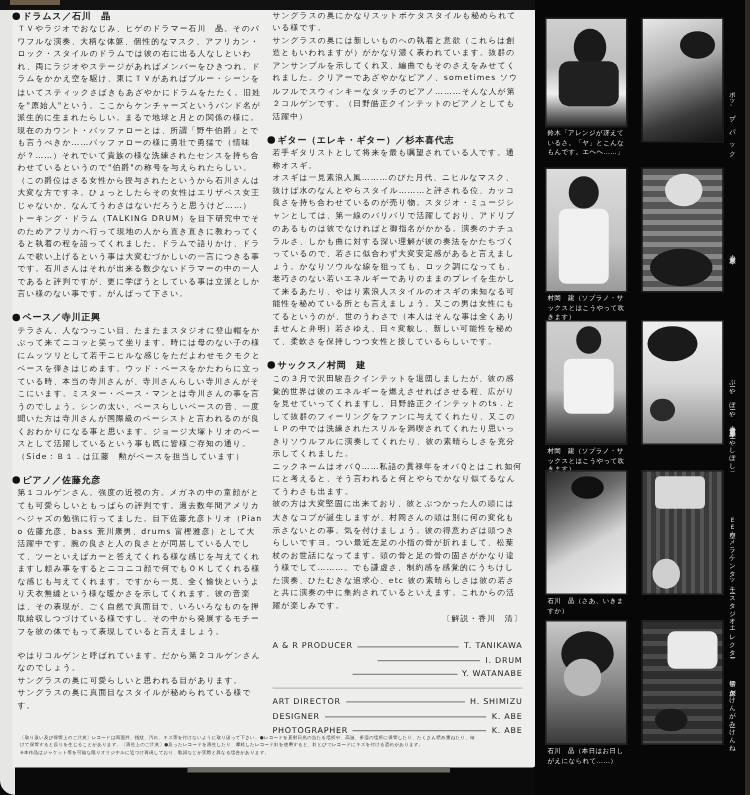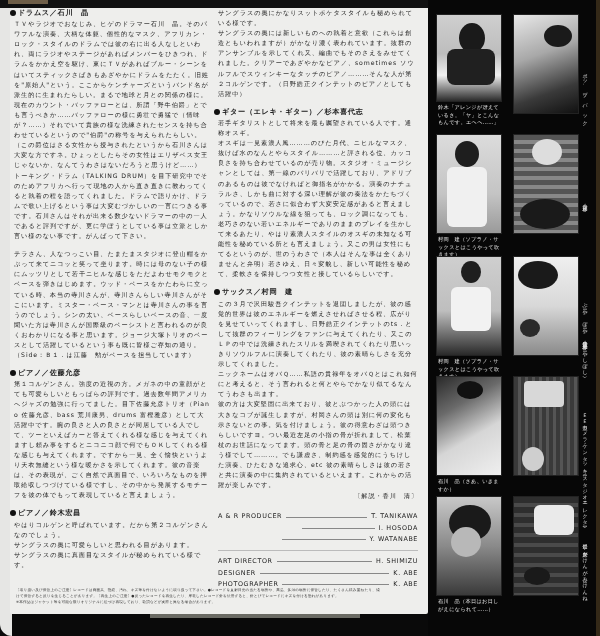--- a/index.html
+++ b/index.html
@@ -55,29 +55,29 @@
 <div class="bottom-edge"></div>
 
 <div class="col col-left">
   <div class="section">
     <div class="section-head"><span class="bullet"></span><span>ドラムス／石川　晶</span></div>
     <p class="para">ＴＶやラジオでおなじみ、ヒゲのドラマー石川　晶。そのパワフルな演奏、大柄な体躯、個性的なマスク、アフリカン・ロック・スタイルのドラムでは彼の右に出る人なしといわれ、両にラジオやステージがあればメンバーをひきつれ、ドラムをかかえ空を駆け、東にＴＶがあればブルー・シーンをはいてスティックさばきもあざやかにドラムをたたく。旧姓を"原始人"という。ここからケンチャーズというバンド名が派生的に生まれたらしい。まるで地球と月との関係の様に。</p>
     <p class="para">現在のカウント・バッファローとは、所謂「野牛伯爵」とでも言うべきか……バッファローの様に勇壮で勇猛で（情味が？……）それでいて貴族の様な洗練されたセンスを持ち合わせているというので"伯爵"の称号を与えられたらしい。（この爵位はさる女性から授与されたというから石川さんは大変な方ですネ。ひょっとしたらその女性はエリザベス女王じゃないか、なんてうわさはないだろうと思うけど……）</p>
     <p class="para">トーキング・ドラム（TALKING DRUM）を目下研究中でそのためアフリカへ行って現地の人から直き直きに教わってくると執着の程を語ってくれました。ドラムで語りかけ、ドラムで歌い上げるという事は大変むづかしいの一言につきる事です。石川さんはそれが出来る数少ないドラマーの中の一人であると評判ですが、更に学ぼうとしている事は立派としか言い様のない事です。がんばって下さい。</p>
   </div>
   <div class="section">
+    <div class="section-head"><span class="bullet"></span><span>ベース／寺川正興</span></div>
     <p class="para">テラさん、人なつっこい目、たまたまスタジオに登山帽をかぶって来てニコッと笑って坐ります。時には母のない子の様にムッツリとして若干ニヒルな感じをただよわせモクモクとベースを弾きはじめます。ウッド・ベースをかたわらに立っている時、本当の寺川さんが、寺川さんらしい寺川さんがそこにいます。ミスター・ベース・マンとは寺川さんの事を言うのでしょう。シンの太い、ベースらしいベースの音、一度聞いた方は寺川さんが国際級のベーシストと言われるのが良くおわかりになる事と思います。ジョージ大塚トリオのベースとして活躍しているという事も既に皆様ご存知の通り。</p>
     <p class="para">（Side：Ｂ１．は江藤　勲がベースを担当しています）</p>
   </div>
   <div class="section">
     <div class="section-head"><span class="bullet"></span><span>ピアノ／佐藤允彦</span></div>
     <p class="para">第１コルゲンさん。強度の近視の方。メガネの中の童顔がとても可愛らしいともっぱらの評判です。過去数年間アメリカへジャズの勉強に行ってました。目下佐藤允彦トリオ（Piano 佐藤允彦、bass 荒川康男、drums 富樫雅彦）として大活躍中です。腕の良さと人の良さとが同居している人でして、ツーといえばカーと答えてくれる様な感じを与えてくれますし頼み事をするとニコニコ顔で何でもＯＫしてくれる様な感じも与えてくれます。ですから一見、全く愉快というより天衣無縫という様な暖かさを示してくれます。彼の音楽は、その表現が、ごく自然で真面目で、いろいろなものを押取給収しつづけている様ですし、その中から発展するモチーフを彼の体でもって表現していると言えましょう。</p>
   </div>
   <div class="section">
-    <div class="section-head"><span class="bullet"></span><span>ピアノ／鈴木宏昌</span></div>
     <p class="para">やはりコルゲンと呼ばれています。だから第２コルゲンさんなのでしょう。</p>
     <p class="para">サングラスの奥に可愛らしいと思われる目があります。</p>
     <p class="para">サングラスの奥に真面目なスタイルが秘められている様です。</p>
   </div>
 </div>
 
 <div class="col col-mid">
   <div class="section">
     <p class="para">サングラスの奥にかなりスットボケタスタイルも秘められている様です。</p>
     <p class="para">サングラスの奥には新しいものへの執着と意欲（これらは創造ともいわれますが）がかなり濃く表われています。抜群のアンサンブルを示してくれ又、編曲でもそのさえをみせてくれました。クリアーであざやかなピアノ、sometimes ソウルフルでスウィンキーなタッチのピアノ………そんな人が第２コルゲンです。（日野皓正クインテットのピアノとしても活躍中）</p>
@@ -97,21 +97,21 @@
 
   <div class="credits">
     <div class="credit-row">
         <span class="role">A &amp; R PRODUCER</span>
         <span class="line"></span>
         <span class="name">T. TANIKAWA</span>
       </div>
     <div class="credit-row" style="padding-left:80px">
         <span class="role"></span>
         <span class="line"></span>
-        <span class="name">I. HOSODA</span>
+        <span class="name">I. DRUM</span>
       </div>
     <div class="credit-row" style="padding-left:60px">
         <span class="role"></span>
         <span class="line"></span>
         <span class="name">Y. WATANABE</span>
       </div>
     <div class="credit-divider"></div>
     <div class="credit-row">
         <span class="role">ART DIRECTOR</span>
         <span class="line"></span>

